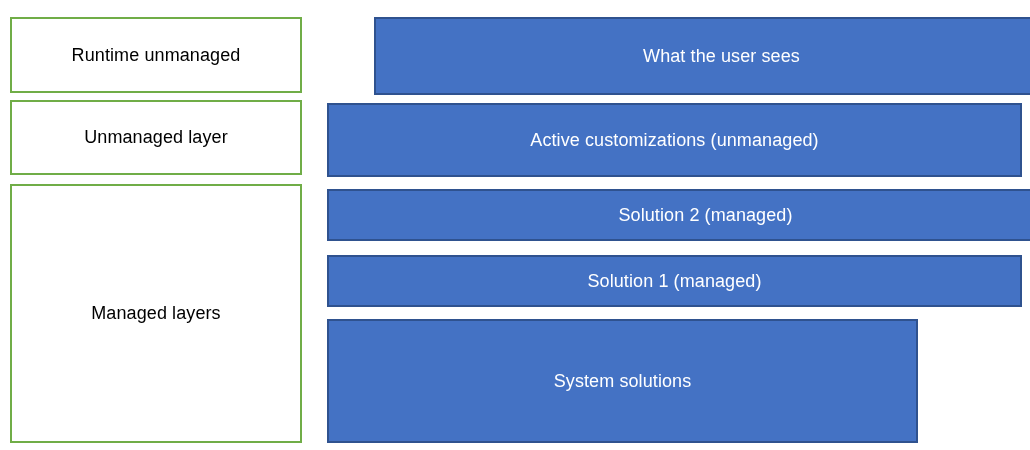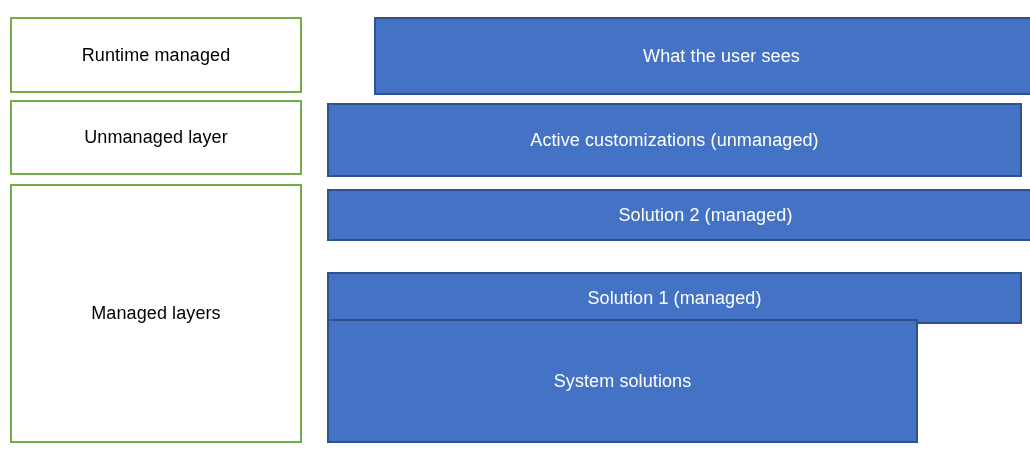--- a/index.html
+++ b/index.html
@@ -40,34 +40,34 @@
     letter-spacing: 0.1px;
   }
   
   .pos-left-1 { left: 10px;  top: 17px;  width: 292px; height: 76px;  }
   .pos-left-2 { left: 10px;  top: 100px; width: 292px; height: 75px;  }
   .pos-left-3 { left: 10px;  top: 184px; width: 292px; height: 259px; }
   
   .pos-right-1 { left: 327px; top: 17px;  width: 695px; height: 78px; margin-left: 47px;  }
   .pos-right-2 { left: 327px; top: 103px; width: 695px; height: 74px;  }
   .pos-right-3 { left: 327px; top: 189px; width: 757px; height: 52px;  }
-  .pos-right-4 { left: 327px; top: 272px; width: 695px; height: 52px;  }
+  .pos-right-4 { left: 327px; top: 255px; width: 695px; height: 52px;  }
   .pos-right-5 { left: 327px; top: 319px; width: 591px; height: 124px; }
   .box-label {
     display: inline-block;
     padding: 0 8px;
   }
 </style>
 </head>
 <body>
 
 <div class="slide">
 
   <div class="box left-box pos-left-1">
-    <span class="box-label">Runtime managed</span>
+    <span class="box-label">Runtime unmanaged</span>
   </div>
 
   <div class="box left-box pos-left-2">
     <span class="box-label">Unmanaged layer</span>
   </div>
 
   <div class="box left-box pos-left-3">
     <span class="box-label">Managed layers</span>
   </div>
 

